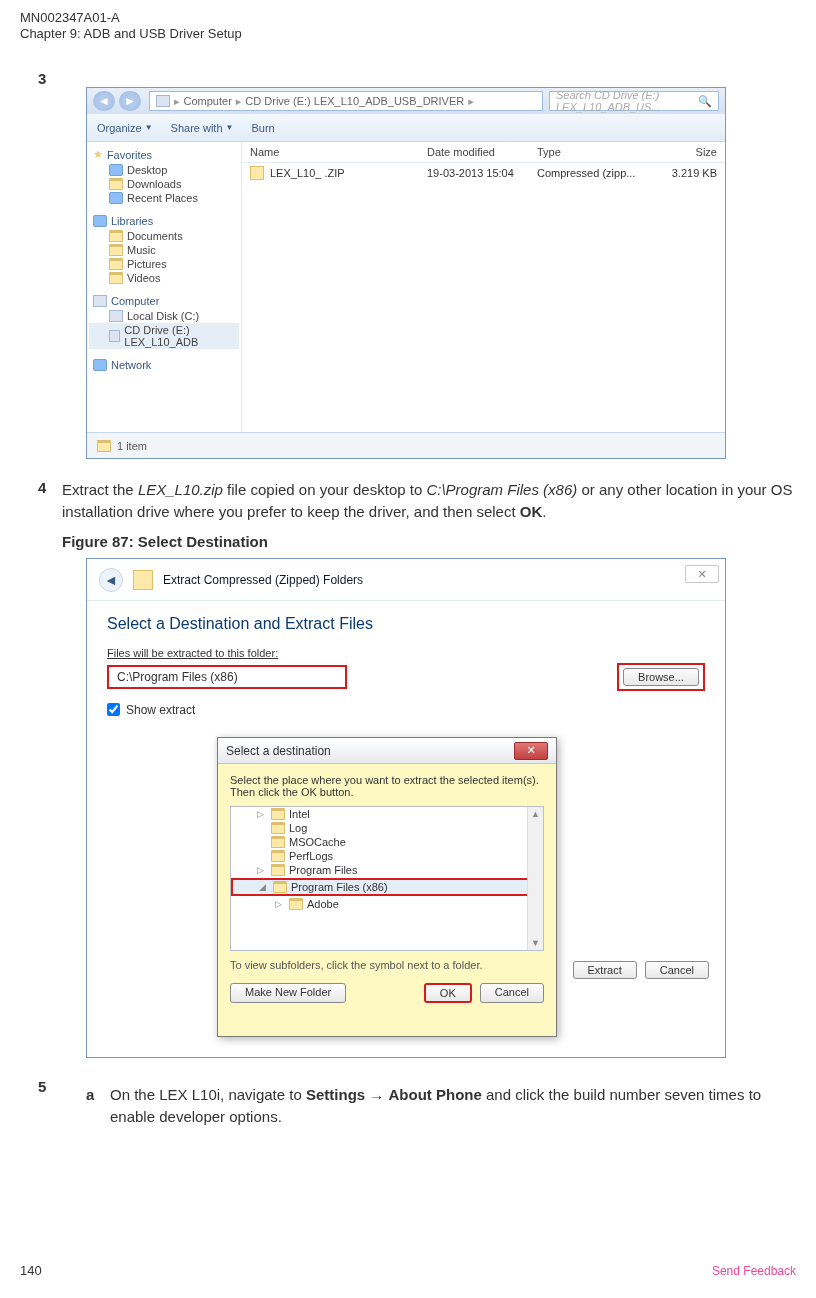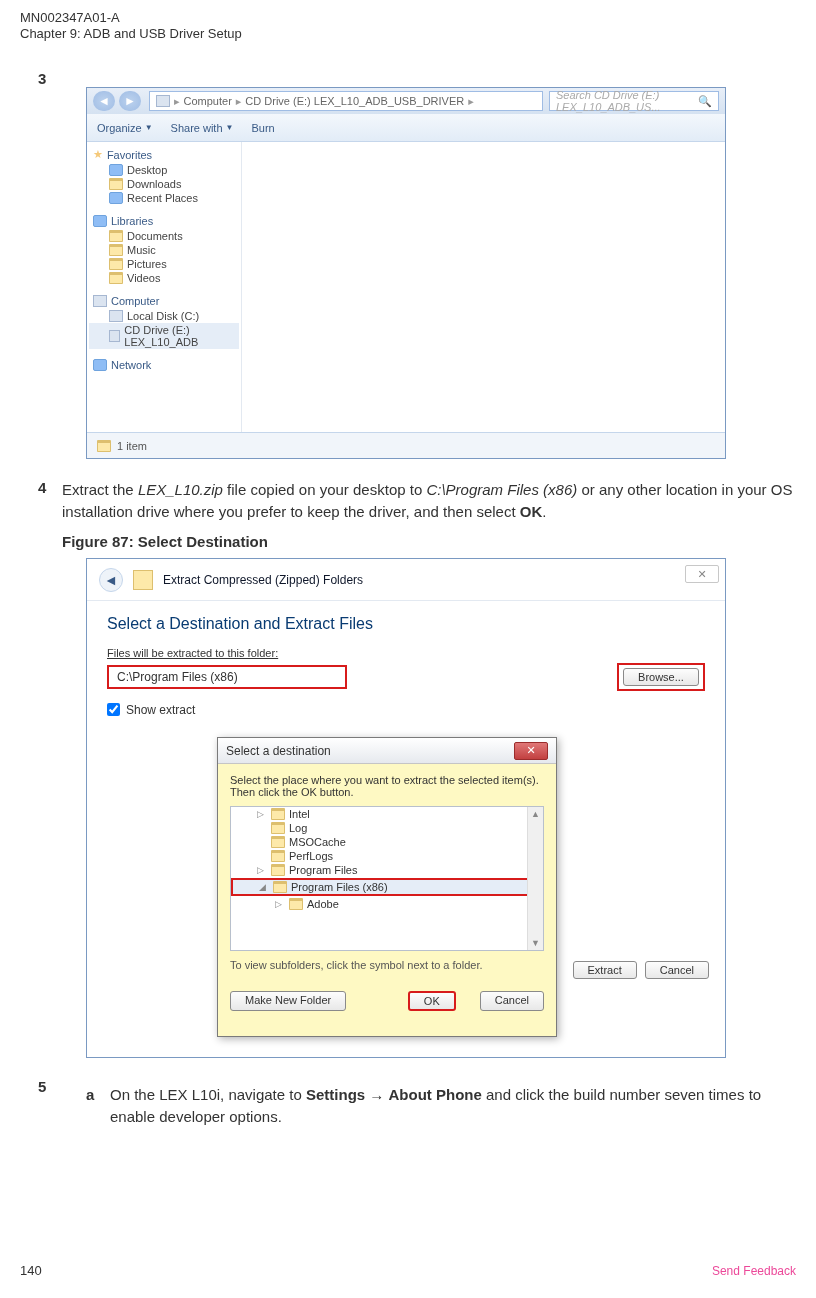--- a/index.html
+++ b/index.html
@@ -94,22 +94,22 @@
     }
     .id-title { height:26px; background:linear-gradient(#fff,#e6e9ee); border-bottom:1px solid #c5c5c5; display:flex; align-items:center; padding:0 8px; font-size:12px; color:#333; }
     .id-close { margin-left:auto; width:34px; height:18px; background:linear-gradient(#e07777,#c24040); border:1px solid #9a2c2c; border-radius:2px; color:#fff; display:flex;align-items:center;justify-content:center; font-size:11px; }
     .id-body { padding:10px 12px; font-size:11px; color:#333; }
     .id-tree { border:1px solid #b8c0cc; background:#fff; height:145px; margin:8px 0; position:relative; overflow:hidden; }
     .id-tree-item { display:flex; align-items:center; gap:4px; padding:1px 4px 1px 26px; }
     .id-tree-item .tri { width:10px; color:#888; font-size:9px; }
     .id-highlight { border:2px solid #d71b1b; background:#e5edf7; margin:1px 0; }
     .id-scroll { position:absolute; right:0; top:0; bottom:0; width:16px; background:#f0f0f0; border-left:1px solid #ddd; display:flex; flex-direction:column; align-items:center; justify-content:space-between; padding:2px 0; }
     .id-scroll .ar { font-size:9px; color:#888; }
-    .id-hint { font-size:11px; color:#555; margin-bottom:20px; }
-    .id-buttons { display:flex; gap:24px; }
+    .id-hint { font-size:11px; color:#555; margin-bottom:12px; }
+    .id-buttons { display:flex; gap:8px; }
     .id-buttons .spacer { flex:1; }
     .ok-hl { border:2px solid #d71b1b; }
 
     .outer-buttons { position:absolute; right:16px; bottom:78px; display:flex; gap:8px;align-items:center; }
   </style>
 </head>
 <body>
 
 <div class="doc-id">MN002347A01-A</div>
 <div class="chapter-title">Chapter 9:  ADB and USB Driver Setup</div>
@@ -200,20 +200,35 @@
               <div class="tree-item sel">
                   <span class="ico ico-disk"></span>
                   <span>CD Drive (E:) LEX_L10_ADB</span>
                 </div>
             </div>
             <div class="tree-grp">
               <div class="tree-hd">
                   <span class="ico ico-lib"></span>
                   <span>Network</span>
                 </div>
+            </div>
+          </div>
+          <div class="list-area">
+            <div class="list-head">
+              <div class="col-name">Name</div>
+              <div class="col-date">Date modified</div>
+              <div class="col-type">Type</div>
+              <div class="col-size">Size</div>
+            </div>
+            <div class="list-row">
+              <span class="file-ico"></span>
+              <div class="col-name">LEX_L10_ .ZIP</div>
+              <div class="col-date">19-03-2013 15:04</div>
+              <div class="col-type">Compressed (zipp...</div>
+              <div class="col-size">3.219 KB</div>
             </div>
           </div>
         </div>
         <div class="exp-status">
           <span class="ico ico-fold"></span>
           <span>1 item</span>
         </div>
       </div>
     </li>
 

